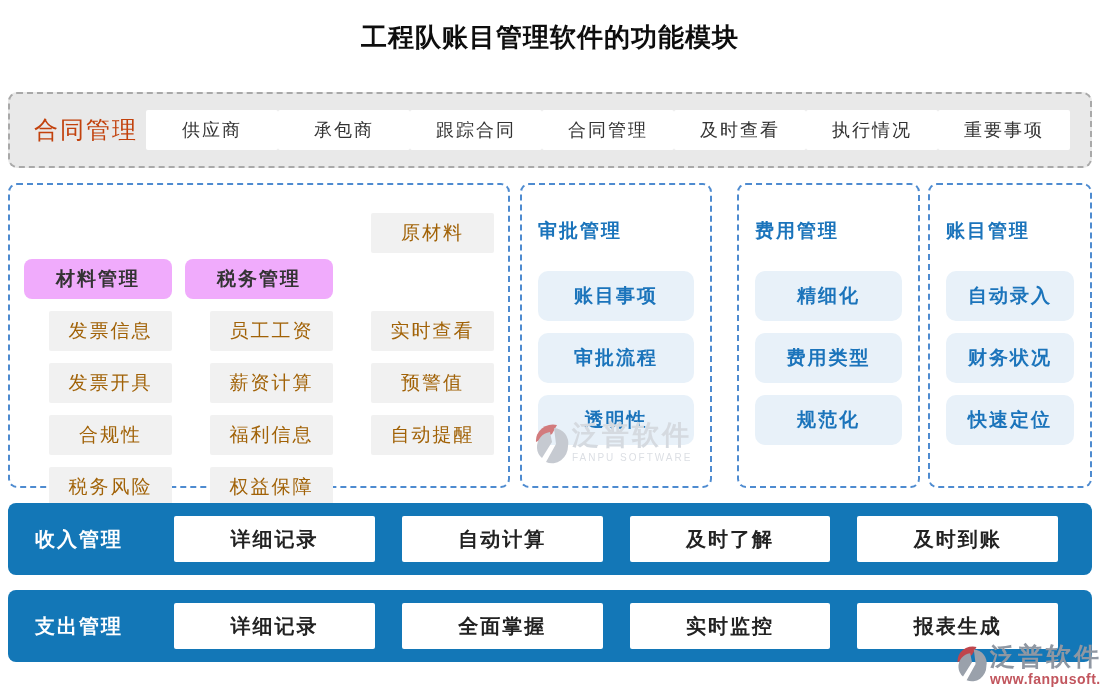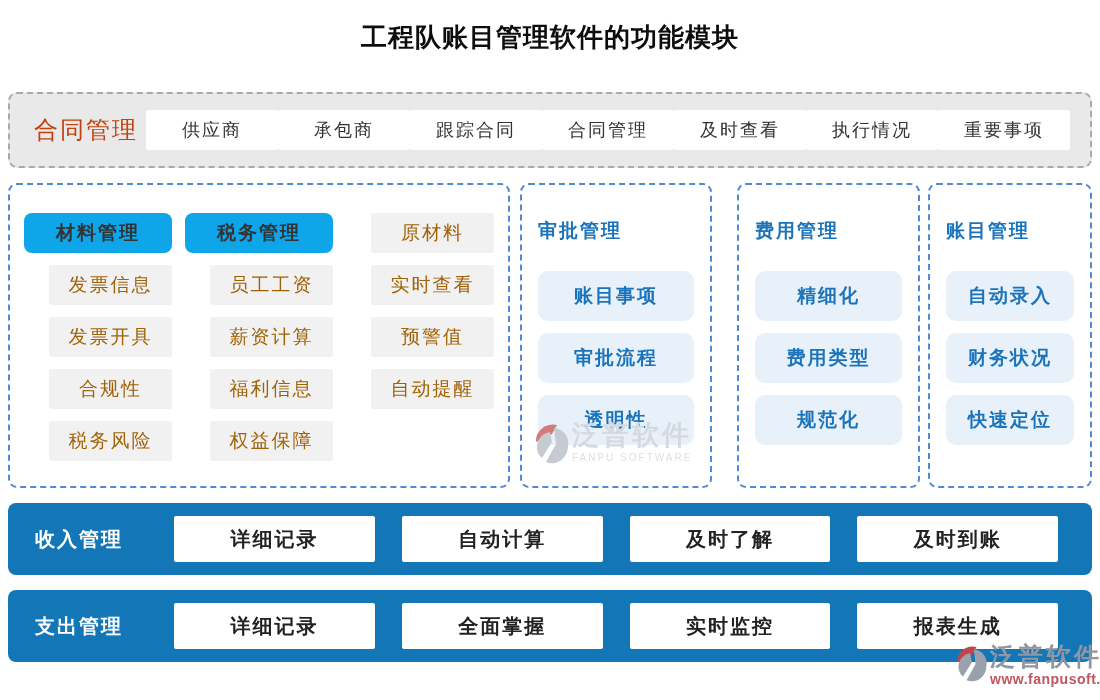--- a/index.html
+++ b/index.html
@@ -30,21 +30,21 @@
   }
 
   
   .dashed-blue {
     position: absolute; top: 183px; height: 305px;
     background: #ffffff; border: 2px dashed #4e8bd0; border-radius: 9px;
   }
   .box-left { left: 8px; width: 502px; padding: 28px 14px; 
     display: grid; grid-template-columns: 1fr 1fr 1fr; column-gap: 13px; row-gap: 12px; }
   .gcell { height: 40px; line-height: 40px; text-align: center; font-size: 19px; letter-spacing: 2px; }
-  .ghead { background: #0ea5e9; color: #333333; font-weight: bold; border-radius: 8px; }
+  .ghead { background: #f0abfc; color: #333333; font-weight: bold; border-radius: 8px; margin-top: 46px; }
   .gitem { background: #f1f1f1; color: #a16207; border-radius: 2px; cursor: pointer; border: none; font-family: inherit; margin-left: 25px; }
 
   .panel { display: flex; flex-direction: column; align-items: flex-start; padding: 26px 16px 0 16px; }
   .panel-1 { left: 520px; width: 192px; }
   .panel-2 { left: 737px; width: 183px; }
   .panel-3 { left: 928px; width: 164px; }
   .phead {
     height: 40px; line-height: 40px; font-size: 19px; font-weight: bold;
     color: #1b74bb; letter-spacing: 2px; margin-bottom: 8px; text-align: center;
   }

